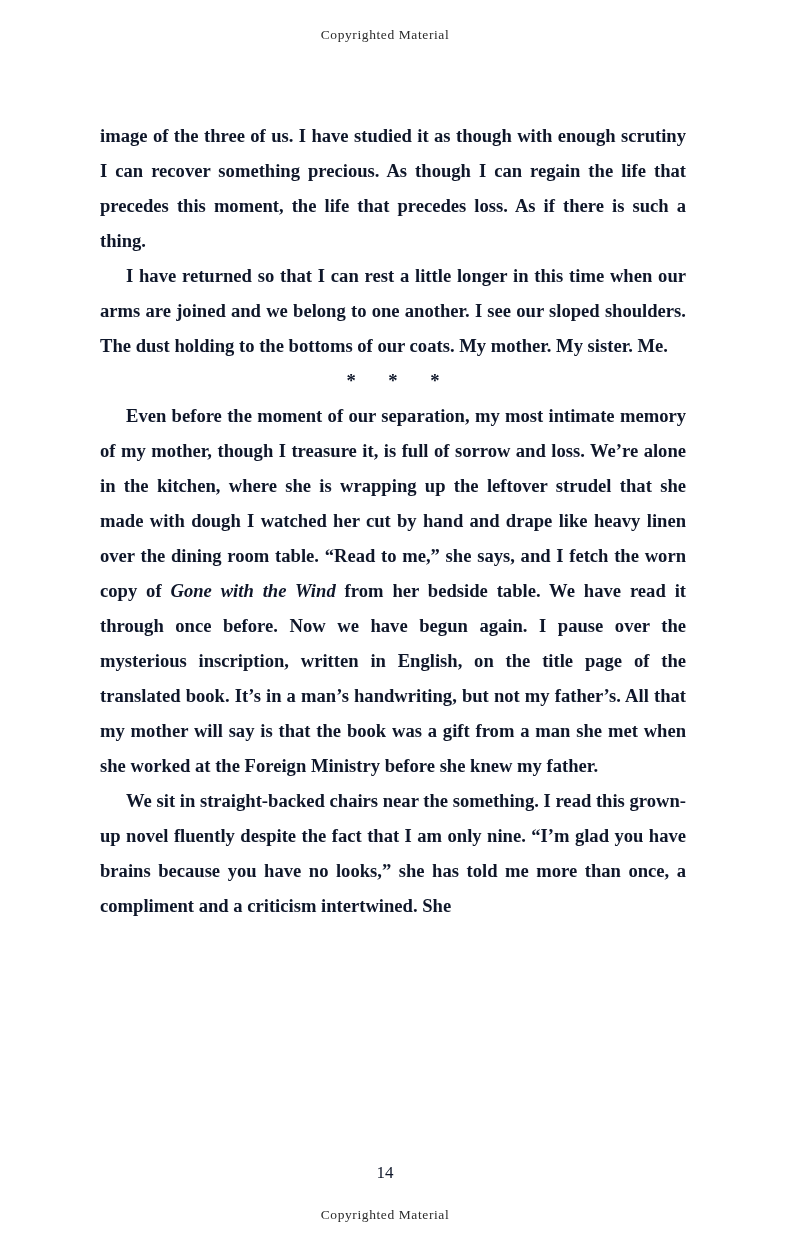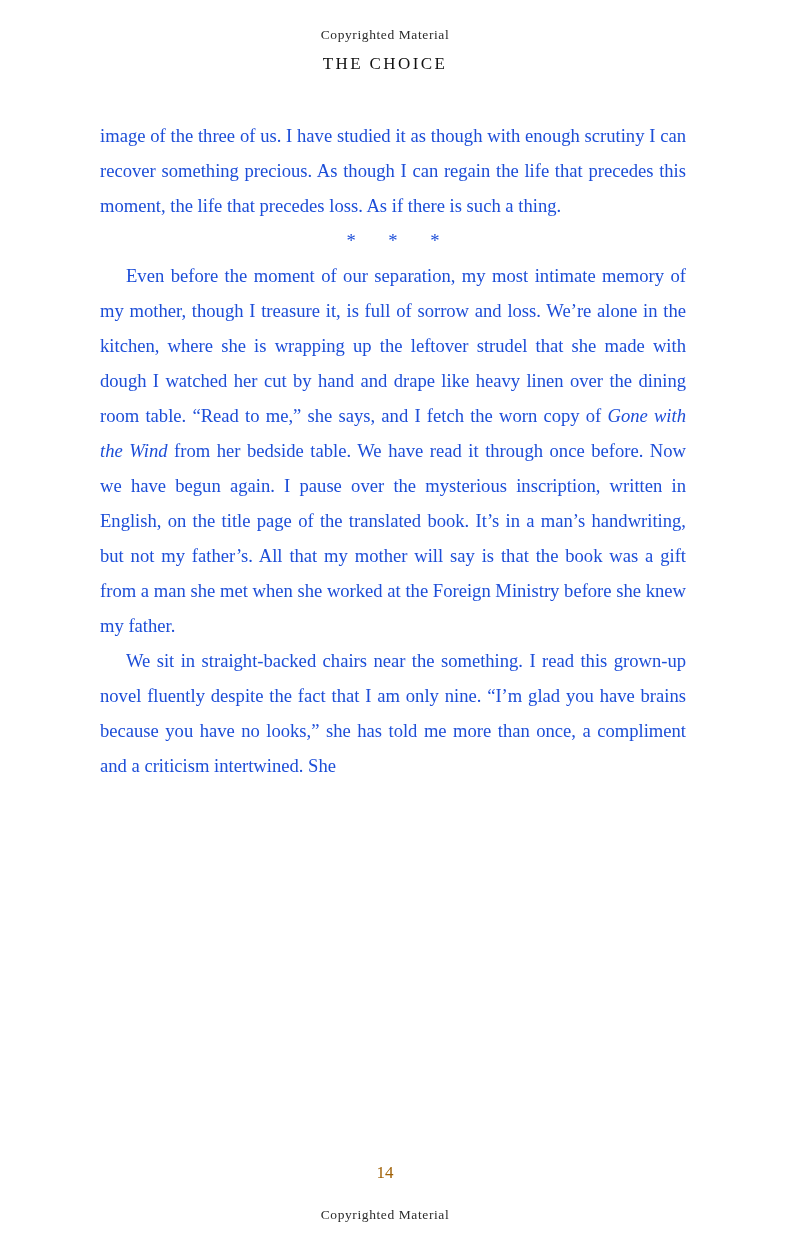--- a/index.html
+++ b/index.html
@@ -47,21 +47,22 @@
 
   .body-text {
     position: absolute;
     left: 100px;
     top: 118px;
     width: 586px;
     font-size: 18.6px;
     line-height: 35px;
     text-align: justify;
     text-justify: inter-word;
-    color: #1d4ed8;
+    color: #0f172a;
+    font-weight: bold;
   }
   .body-text p {
     margin: 0;
     text-indent: 0;
   }
   .body-text p.indent {
     text-indent: 26px;
   }
   .body-text p:last-child {
     text-align: justify;
@@ -78,34 +79,34 @@
     padding-left: 14px;
   }
 
   .folio {
     position: absolute;
     left: 0;
     top: 1163px;
     width: 100%;
     text-align: center;
     font-size: 17px;
-    color: #a16207;
+    color: #0f172a;
   }
 </style>
 </head>
 <body>
 
 <div class="page">
 
   <div class="watermark watermark-top">Copyrighted Material</div>
 
-  <div class="running-head">THE CHOICE</div>
 
   <div class="body-text">
     <p>image of the three of us. I have studied it as though with enough scrutiny I can recover something precious. As though I can regain the life that precedes this moment, the life that precedes loss. As if there is such a thing.</p>
+    <p class="indent">I have returned so that I can rest a little longer in this time when our arms are joined and we belong to one another. I see our sloped shoulders. The dust holding to the bottoms of our coats. My mother. My sister. Me.</p>
     <p class="divider">*  *  *</p>
     <p class="indent"><span>Even before the moment of our separation, my most intimate memory of my mother, though I treasure it, is full of sorrow and loss. We’re alone in the kitchen, where she is wrapping up the leftover strudel that she made with dough I watched her cut by hand and drape like heavy linen over the dining room table. “Read to me,” she says, and I fetch the worn copy of </span><span class="italic">Gone with the Wind</span><span> from her bedside table. We have read it through once before. Now we have begun again. I pause over the mysterious inscription, written in English, on the title page of the translated book. It’s in a man’s handwriting, but not my father’s. All that my mother will say is that the book was a gift from a man she met when she worked at the Foreign Ministry before she knew my father.</span></p>
     <p class="indent">We sit in straight-backed chairs near the something. I read this grown-up novel fluently despite the fact that I am only nine. “I’m glad you have brains because you have no looks,” she has told me more than once, a compliment and a criticism intertwined. She</p>
   </div>
 
   <div class="folio">14</div>
 
   <div class="watermark watermark-bottom">Copyrighted Material</div>
 
 </div>

